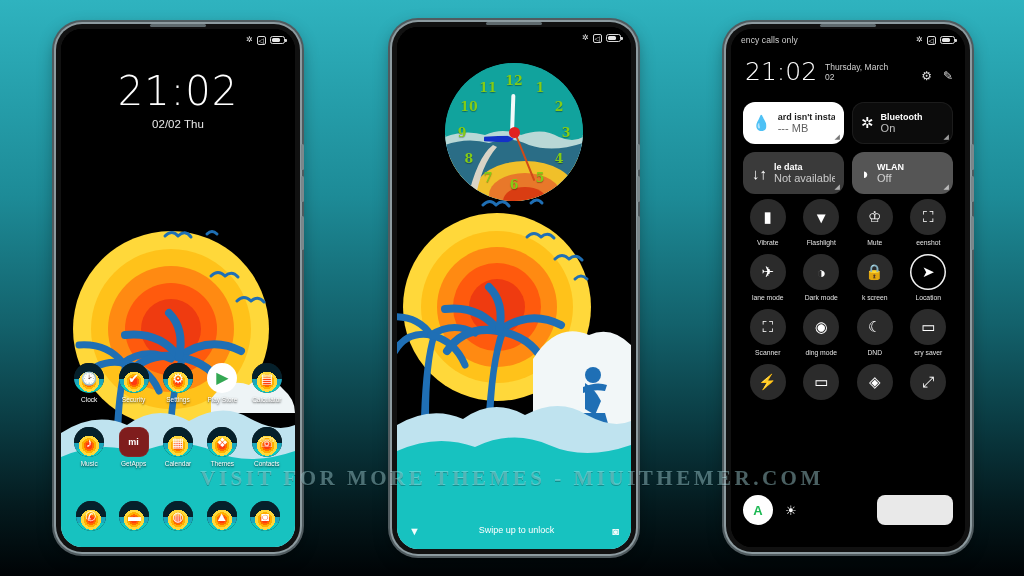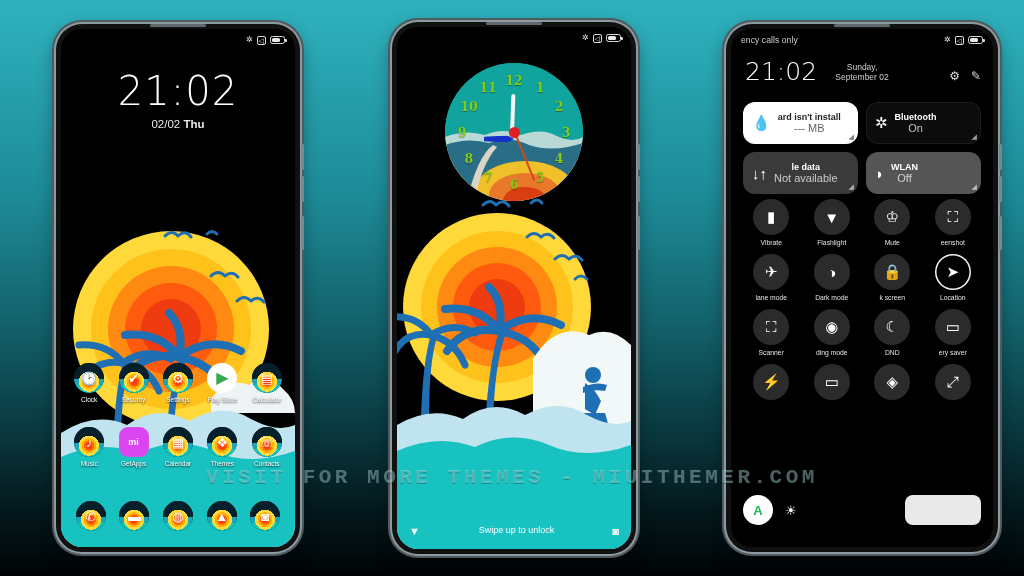--- a/index.html
+++ b/index.html
@@ -14,40 +14,40 @@
   
   .phone{position:absolute;border-radius:26px;background:#111;
     box-shadow:0 0 0 2px #8d9ba0, 0 0 0 4px #505b5f, 0 6px 18px rgba(0,0,0,.45);}
   .phone .screen{position:absolute;inset:5px;border-radius:21px;background:#000;overflow:hidden;}
   .speaker{position:absolute;top:-0.5px;left:50%;transform:translateX(-50%);
     width:56px;height:3px;border-radius:2px;background:#5f6a6e;}
   .sidebtn{position:absolute;right:-4px;width:3px;border-radius:2px;background:#7b878b;}
 
   #p1{left:56px;top:24px;width:244px;height:528px;}
   #p2{left:392px;top:22px;width:244px;height:532px;}
-  #p3{left:726px;top:24px;width:272px;height:528px;text-align:center;}
+  #p3{left:726px;top:24px;width:244px;height:528px;}
 
   
   .statusbar{position:absolute;top:0;left:0;right:0;height:22px;display:flex;
     align-items:center;justify-content:flex-end;gap:4px;padding:0 10px;box-sizing:border-box;
     color:#e8e8e8;font-size:8px;z-index:9;}
   .statusbar .left{margin-right:auto;font-size:8.5px;color:#cfcfcf;letter-spacing:.1px;}
   .ico{display:inline-block;line-height:1;}
   .batt{width:15px;height:8px;border:1px solid #d8d8d8;border-radius:2.5px;position:relative;box-sizing:border-box;}
   .batt:after{content:"";position:absolute;left:1px;top:1px;bottom:1px;width:8px;border-radius:1.5px;background:#e6e6e6;}
   .batt:before{content:"";position:absolute;right:-2.5px;top:2px;width:1.5px;height:3px;background:#d8d8d8;border-radius:0 1px 1px 0;}
 
   
   .wall{position:absolute;inset:0;background:#000;overflow:hidden;}
 
   
   .lsclock{position:absolute;left:0;right:0;top:42px;text-align:center;color:#fff;z-index:6;}
   .lsclock .t{font-size:40px;font-weight:300;letter-spacing:1px;line-height:1;font-family:"DejaVu Sans",sans-serif;}
   .lsclock .d{margin-top:7px;font-size:11.5px;font-weight:300;color:#e9e9e9;}
-  .lsclock .d b{font-weight:700;}
+  .lsclock .d b{font-weight:400;}
 
   
   .grid{position:absolute;left:0;right:0;z-index:7;display:grid;
     grid-template-columns:repeat(5,1fr);padding:0 6px;box-sizing:border-box;}
   .app{display:flex;flex-direction:column;align-items:center;gap:3px;}
   .appicon{width:30px;height:30px;border-radius:50%;background:#0b0b0b;position:relative;overflow:hidden;
     display:flex;align-items:center;justify-content:center;
     box-shadow:inset 0 0 0 1px rgba(255,255,255,.05);}
   .applabel{font-size:6.5px;color:#fff;text-shadow:0 1px 2px rgba(0,0,0,.9);white-space:nowrap;}
   .glyph{position:relative;z-index:2;font-size:13px;line-height:1;color:#fff;}
@@ -106,21 +106,21 @@
   .tgl{font-size:6.8px;color:#e2e2e2;white-space:nowrap;}
 
   .ccbottom{position:absolute;bottom:22px;left:12px;right:12px;display:flex;align-items:center;gap:12px;}
   .autob{width:30px;height:30px;border-radius:50%;background:#fff;color:#1db954;display:flex;
     align-items:center;justify-content:center;font-size:13px;font-weight:700;}
   .brightico{font-size:13px;color:#fff;}
   .slider{margin-left:auto;width:76px;height:30px;border-radius:8px;background:#e9e9e9;}
 
   
   .watermark{position:absolute;left:0;right:0;top:466px;text-align:center;
-    font-family:Liberation Mono, monospace;font-weight:700;font-size:21px;letter-spacing:3.5px;
+    font-family:Liberation Serif, serif;font-weight:700;font-size:21px;letter-spacing:3.5px;
     color:rgba(178,232,236,.42);text-shadow:0 1px 0 rgba(0,0,0,.25);z-index:30;pointer-events:none;
     white-space:nowrap;}
 </style>
 </head>
 <body>
 
 <div class="stage">
 
   <div class="phone" id="p1">
     <div class="speaker"></div>
@@ -223,21 +223,21 @@
 
       <div class="grid" id="row2" style="top:398px;">
           <div class="app">
             <div class="appicon">
               <div class="mini"></div>
               <span class="glyph">♪</span>
             </div>
             <div class="applabel">Music</div>
           </div>
           <div class="app">
-            <div class="appicon" style="background: #d946ef; border-radius: 9px;">
+            <div class="appicon" style="background: #7f1d1d; border-radius: 9px;">
               <span class="glyph" style="font-size: 9px; font-weight: 700;">mi</span>
             </div>
             <div class="applabel">GetApps</div>
           </div>
           <div class="app">
             <div class="appicon">
               <div class="mini"></div>
               <span class="glyph">▦</span>
             </div>
             <div class="applabel">Calendar</div>
@@ -408,21 +408,21 @@
 
         <div class="statusbar">
           <span class="left">ency calls only</span>
           <span class="ico">✲</span>
           <span class="ico" style="font-size:7px;border:1px solid #ddd;border-radius:2px;padding:0 1px;">◁</span>
           <span class="batt"></span>
         </div>
 
         <div class="cc-head">
           <div class="cc-time">21:02</div>
-          <div class="cc-date">Sunday, September 02</div>
+          <div class="cc-date">Thursday, March 02</div>
           <div class="cc-head-icons">
             <span>⚙</span>
             <span>✎</span>
           </div>
         </div>
 
         <div class="bigtiles" id="bigtiles">
             <div class="btile t-white">
               <div class="bi" style="color: rgb(42, 168, 224);">💧</div>
               <div class="bt">

